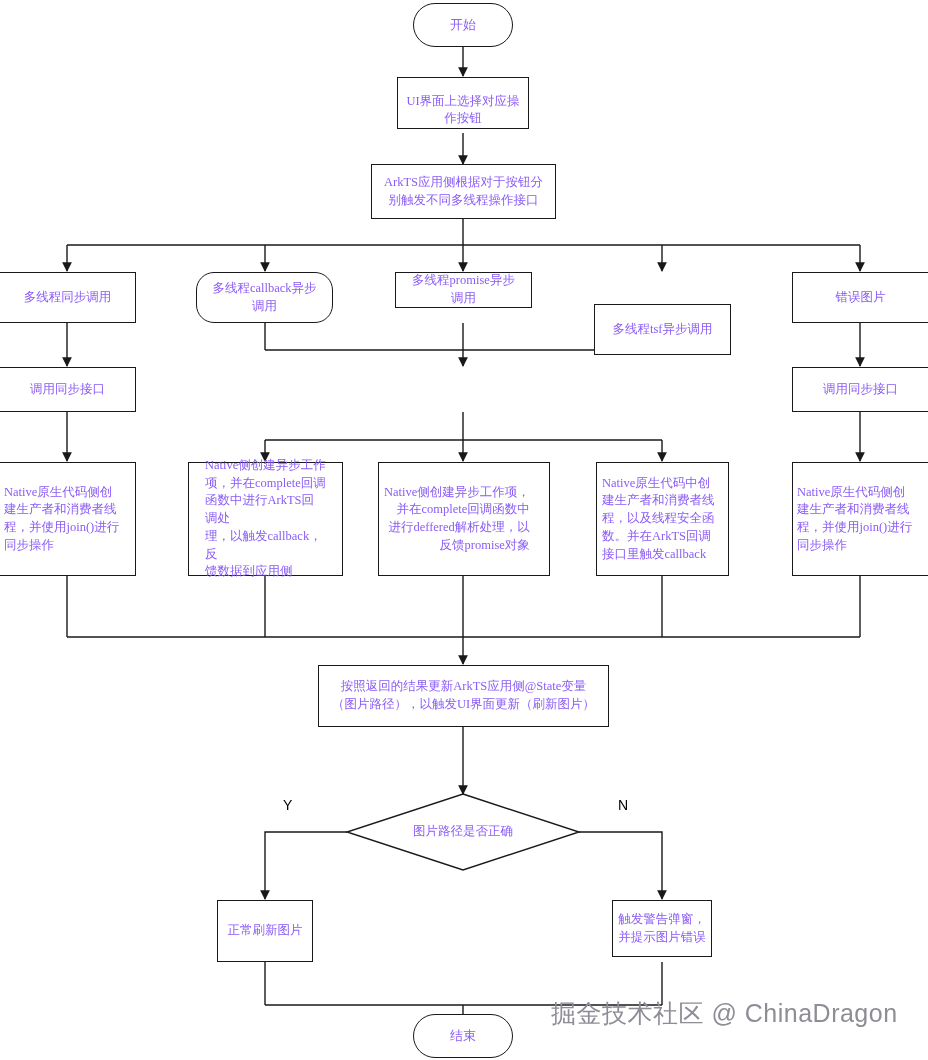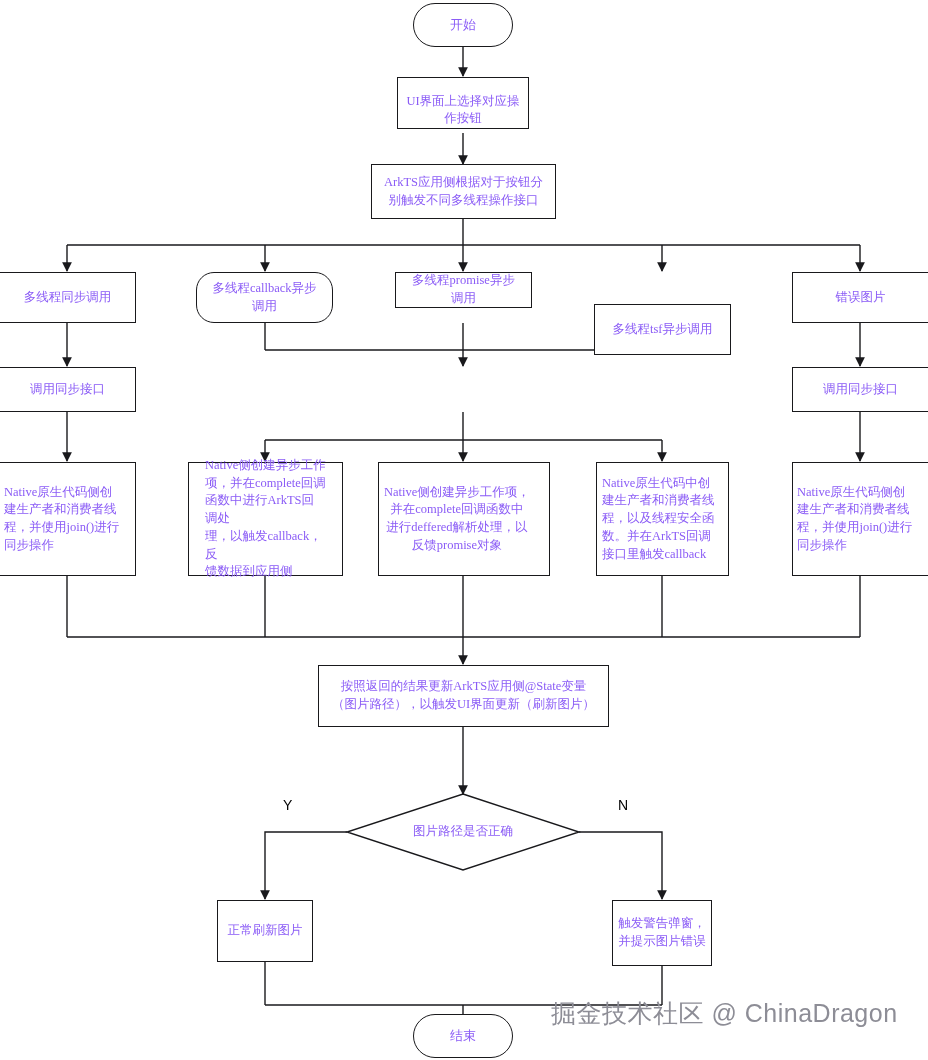--- a/index.html
+++ b/index.html
@@ -180,21 +180,21 @@
   </div>
 
   <div class="node rect" style="left:188px; top:462px; width:155px; height:114px; font-size:12.5px; padding:0 16px; justify-content:flex-start; text-align:left;">
     <span>Native侧创建异步工作
 项，并在complete回调
 函数中进行ArkTS回调处
 理，以触发callback，反
 馈数据到应用侧</span>
   </div>
 
-  <div class="node rect" style="left:378px; top:462px; width:172px; height:114px; font-size:12.5px; padding:0 5px; justify-content:flex-start; text-align:center;">
+  <div class="node rect" style="left:378px; top:462px; width:172px; height:114px; font-size:12.5px; padding:0 5px; justify-content:flex-start; text-align:right;">
     <span>Native侧创建异步工作项，
 并在complete回调函数中
 进行deffered解析处理，以
 反馈promise对象</span>
   </div>
 
   <div class="node rect" style="left:596px; top:462px; width:133px; height:114px; font-size:12.5px; padding:16px 5px; justify-content:flex-start; text-align:left;">
     <span>Native原生代码中创
 建生产者和消费者线
 程，以及线程安全函
@@ -219,21 +219,21 @@
   </div>
 
   <div class="edge-label" style="left:283px; top:797px; font-size:14px;">Y</div>
 
   <div class="edge-label" style="left:618px; top:797px; font-size:14px;">N</div>
 
   <div class="node rect" style="left:217px; top:900px; width:96px; height:62px; font-size:12.5px;">
     <span>正常刷新图片</span>
   </div>
 
-  <div class="node rect" style="left:612px; top:900px; width:100px; height:66px; font-size:12.5px;text-align:right;">
+  <div class="node rect" style="left:612px; top:900px; width:100px; height:57px; font-size:12.5px;text-align:right;">
     <span>触发警告弹窗，
 并提示图片错误</span>
   </div>
 
   <div class="node terminator" style="left:413px; top:1014px; width:100px; height:44px; font-size:13px;">
     <span>结束</span>
   </div>
 
   <div class="watermark" style="left:551px; top:997px; font-size:25px;">掘金技术社区 @ ChinaDragon</div>
 

